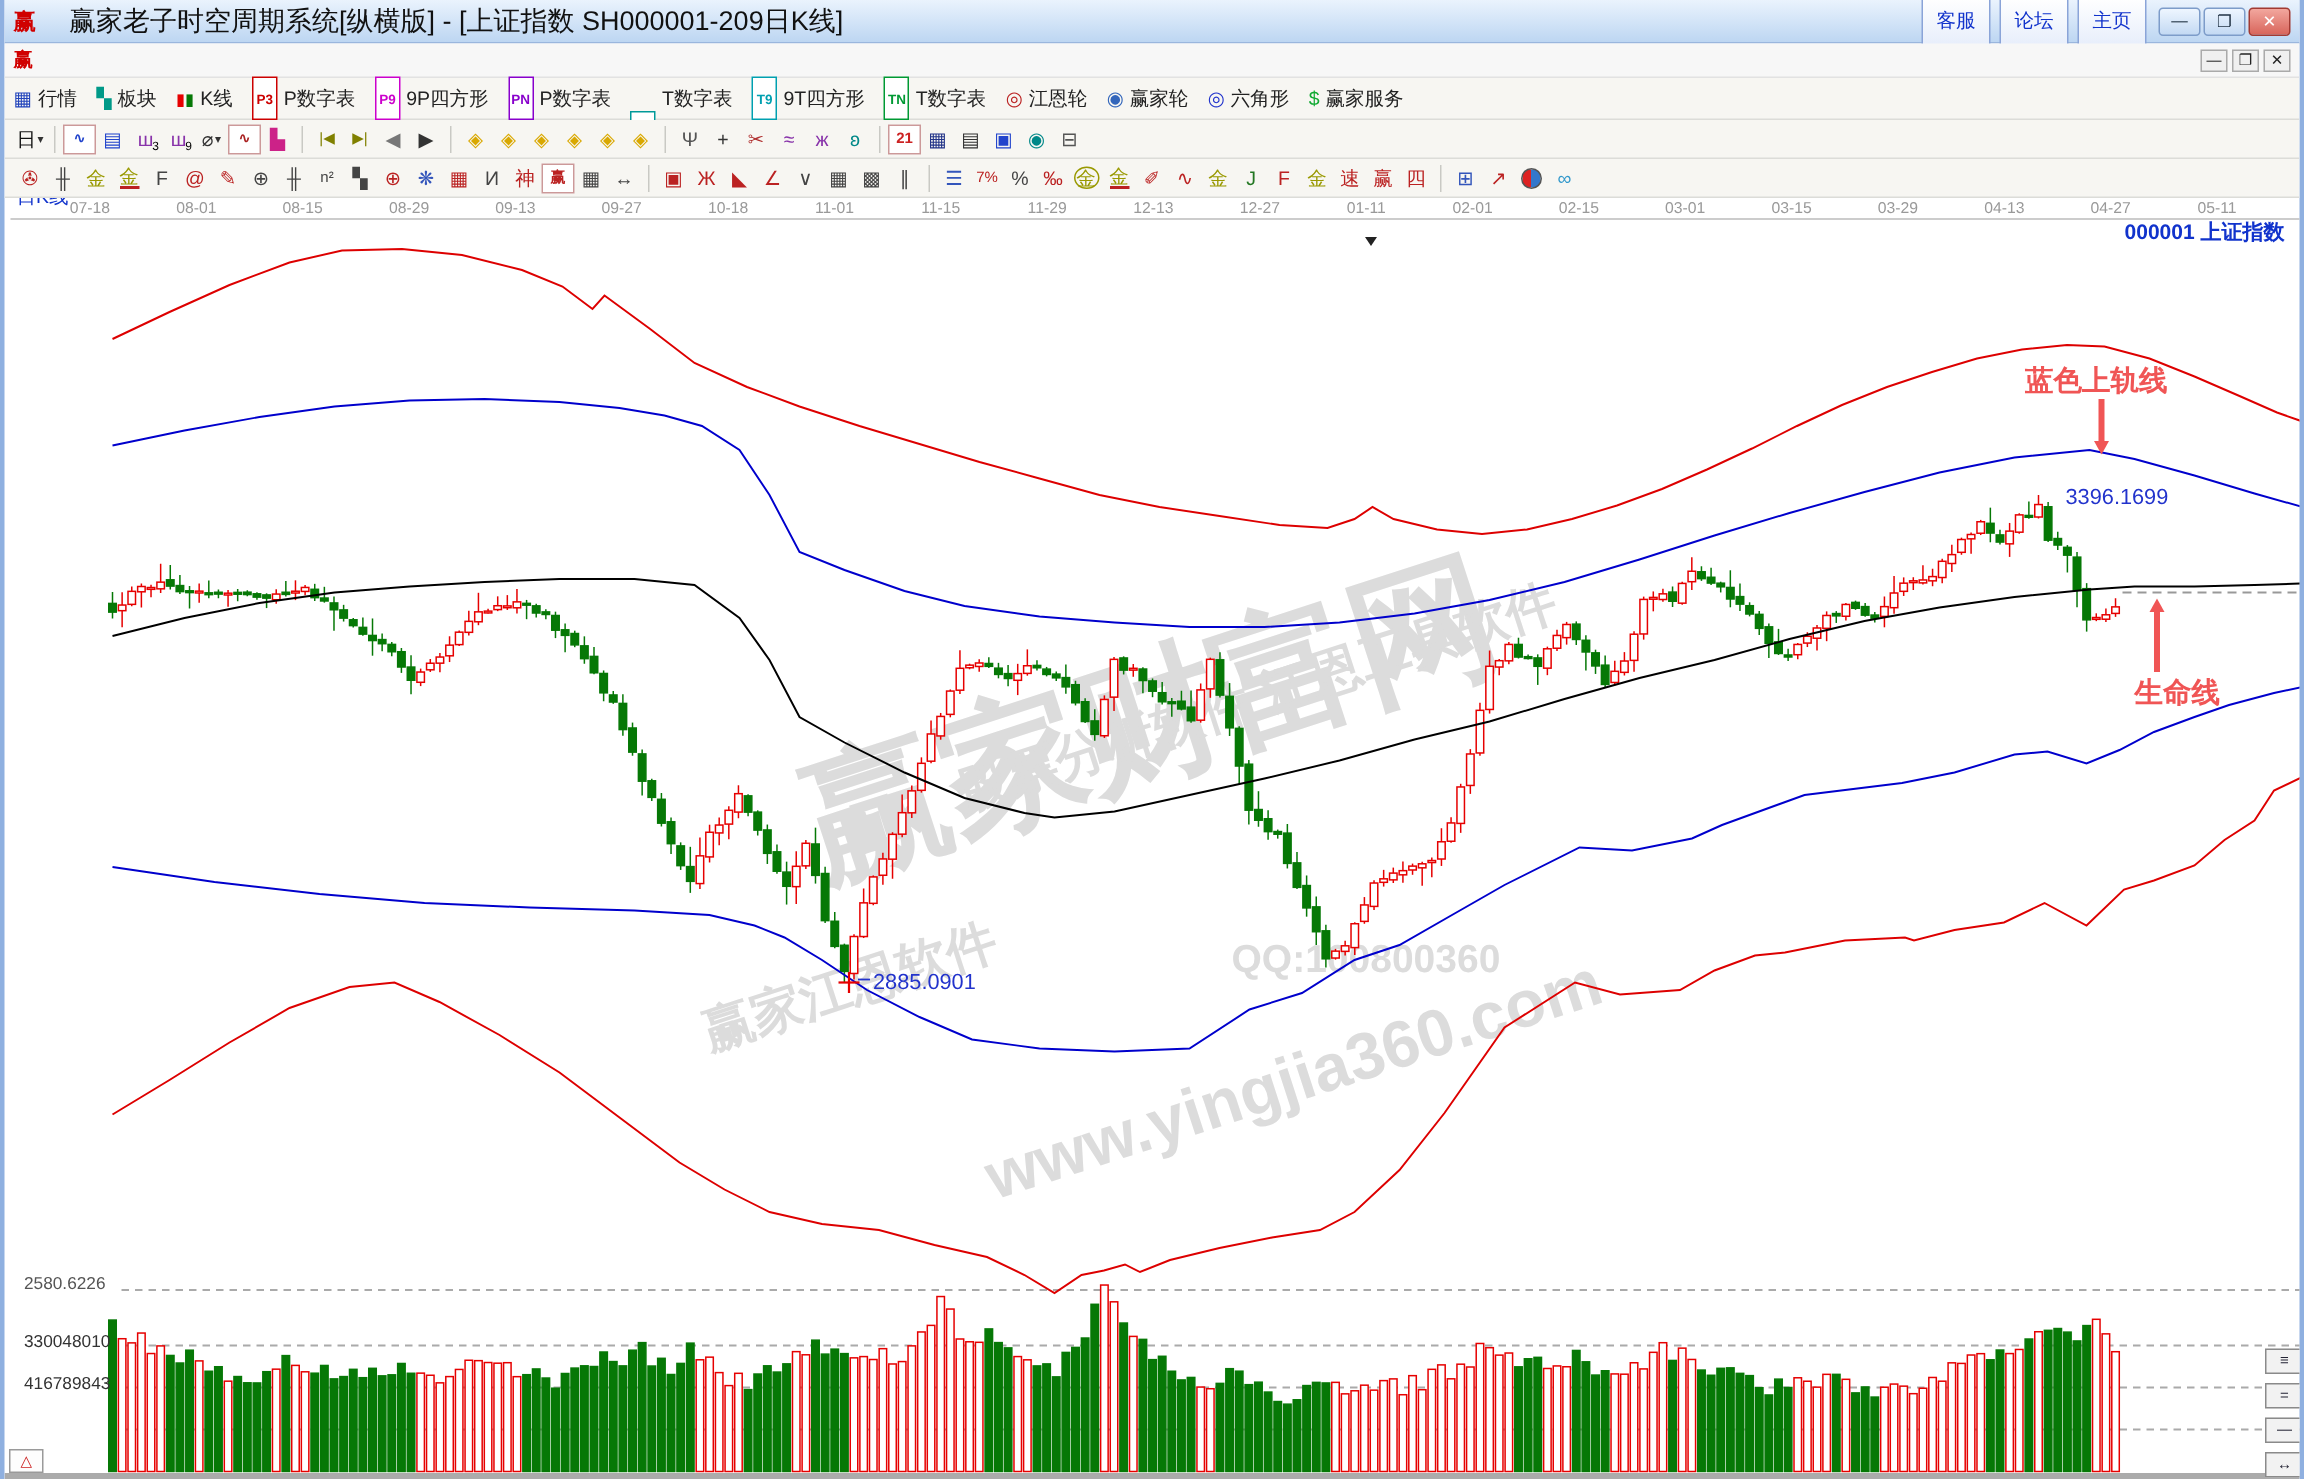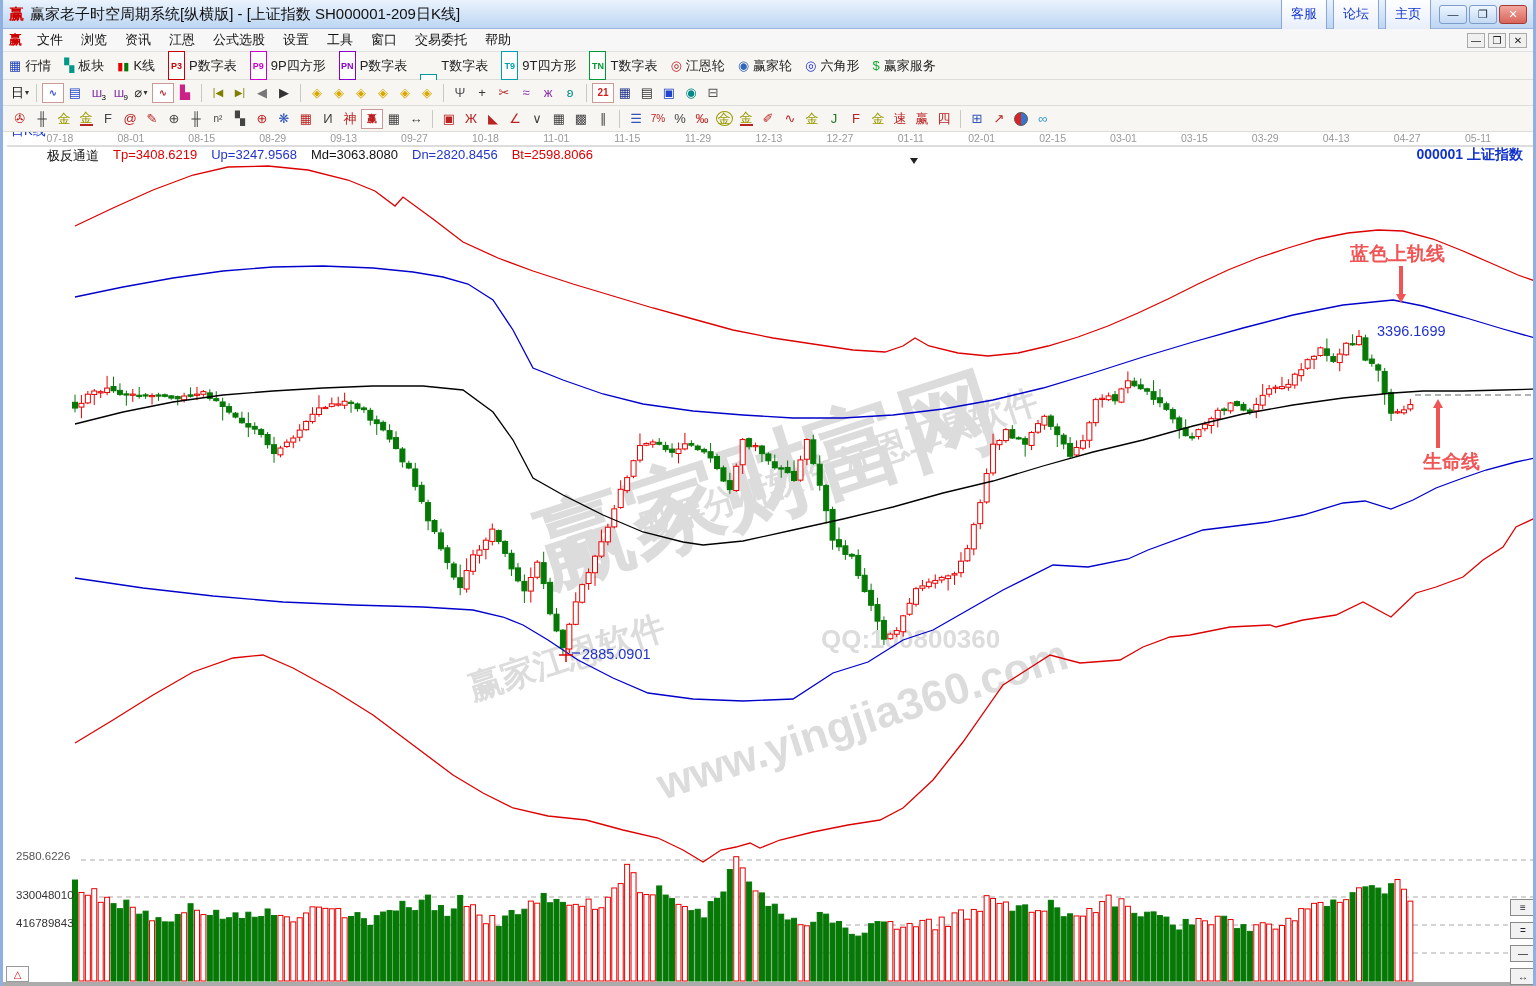--- a/index.html
+++ b/index.html
@@ -4,21 +4,21 @@
 <style>
   html,body{margin:0;padding:0;background:#6b8fc9;font-family:"Liberation Sans","DejaVu Sans",sans-serif;}
   *{box-sizing:border-box;}
   .window{position:relative;width:1536px;height:986px;background:#fff;border-left:3px solid #8fb0e0;border-right:3px solid #8fb0e0;overflow:hidden;}
   #chart-svg{position:absolute;left:0;top:0;z-index:1;}
   
   .titlebar{position:absolute;left:0;top:0;width:100%;height:29px;z-index:5;
     background:linear-gradient(#eaf3fd,#bdd6f2);border-bottom:1px solid #9ab6dd;
     display:flex;align-items:center;padding:0 6px;}
   .app-logo{color:#d00000;font-weight:bold;font-size:15px;margin-right:6px;}
-  .app-title{font-size:15px;color:#111;}
+  .app-title{font-size:18px;color:#111;margin-left:16px;}
   .tb-right{margin-left:auto;display:flex;align-items:center;gap:6px;}
   .linkbtn{width:46px;height:33px;background:linear-gradient(#ffffff,#e7eefb);border:1px solid #8aa4d8;
     color:#1133cc;font-size:13px;display:flex;align-items:center;justify-content:center;cursor:default;}
   .winctl{width:28px;height:19px;border-radius:3px;display:flex;align-items:center;justify-content:center;
     font-size:11px;color:#234;border:1px solid #7d9cc9;background:linear-gradient(#eef6ff,#c3d9f3);margin-left:2px;}
   .winctl.close{background:linear-gradient(#f2a79e,#d8655b);border-color:#a23a32;color:#fff;font-weight:bold;}
   
   .menubar{position:absolute;left:0;top:29px;width:100%;height:23px;z-index:5;background:#f7f7f7;
     border-bottom:1px solid #e2e2e2;display:flex;align-items:center;padding:0 6px;font-size:13px;color:#111;}
   .menu-item{padding:2px 9px;}
@@ -767,32 +767,20 @@
       <span id="win-controls" style="display: flex;">
           <span class="winctl">—</span>
           <span class="winctl">❐</span>
           <span class="winctl close">✕</span>
         </span>
     </span>
   </div>
 
   <div class="menubar">
     <span class="app-logo" style="font-size:13px">赢</span>
-    <span id="menu-items" style="display:flex">
-        <span class="menu-item">文件</span>
-        <span class="menu-item">浏览</span>
-        <span class="menu-item">资讯</span>
-        <span class="menu-item">江恩</span>
-        <span class="menu-item">公式选股</span>
-        <span class="menu-item">设置</span>
-        <span class="menu-item">工具</span>
-        <span class="menu-item">窗口</span>
-        <span class="menu-item">交易委托</span>
-        <span class="menu-item">帮助</span>
-      </span>
     <span class="menu-right" id="child-controls">
         <span class="minictl">—</span>
         <span class="minictl">❐</span>
         <span class="minictl">✕</span>
       </span>
   </div>
 
   <div class="toolbar t1" id="toolbar1">
       <span class="titem">
         <span class="icon16" style="color: rgb(34, 68, 187);">▦</span>
@@ -1088,28 +1076,20 @@
       </span>
       <span class="tbtn">
         <span class="taiji-dot"></span>
       </span>
       <span class="tbtn">
         <span style="color: rgb(51, 153, 204);">∞</span>
       </span>
     </div>
 
   <div class="ov kline-label">日K线</div>
-  <div class="ov chan-line" id="channel-values">
-    <span style="color:#111">极反通道</span>
-  <span style="color: rgb(221, 0, 0);">Tp=3408.6219</span>
-      <span style="color: rgb(34, 51, 204);">Up=3247.9568</span>
-      <span style="color: rgb(17, 17, 17);">Md=3063.8080</span>
-      <span style="color: rgb(34, 51, 204);">Dn=2820.8456</span>
-      <span style="color: rgb(221, 0, 0);">Bt=2598.8066</span>
-    </div>
   <div class="ov instrument">000001 上证指数</div>
 
   <div class="ov axis-label top" style="left:13px;top:850px">2580.6226</div>
   <div class="ov axis-label" style="left:13px;top:889px">330048010</div>
   <div class="ov axis-label" style="left:13px;top:917px">416789843</div>
   <div class="ov axis-label" style="left:13px;top:992px">110016003</div>
 
   <div class="bottom-strip"></div>
   <div class="ov tri-btn">△</div>
   <div id="scale-buttons">

